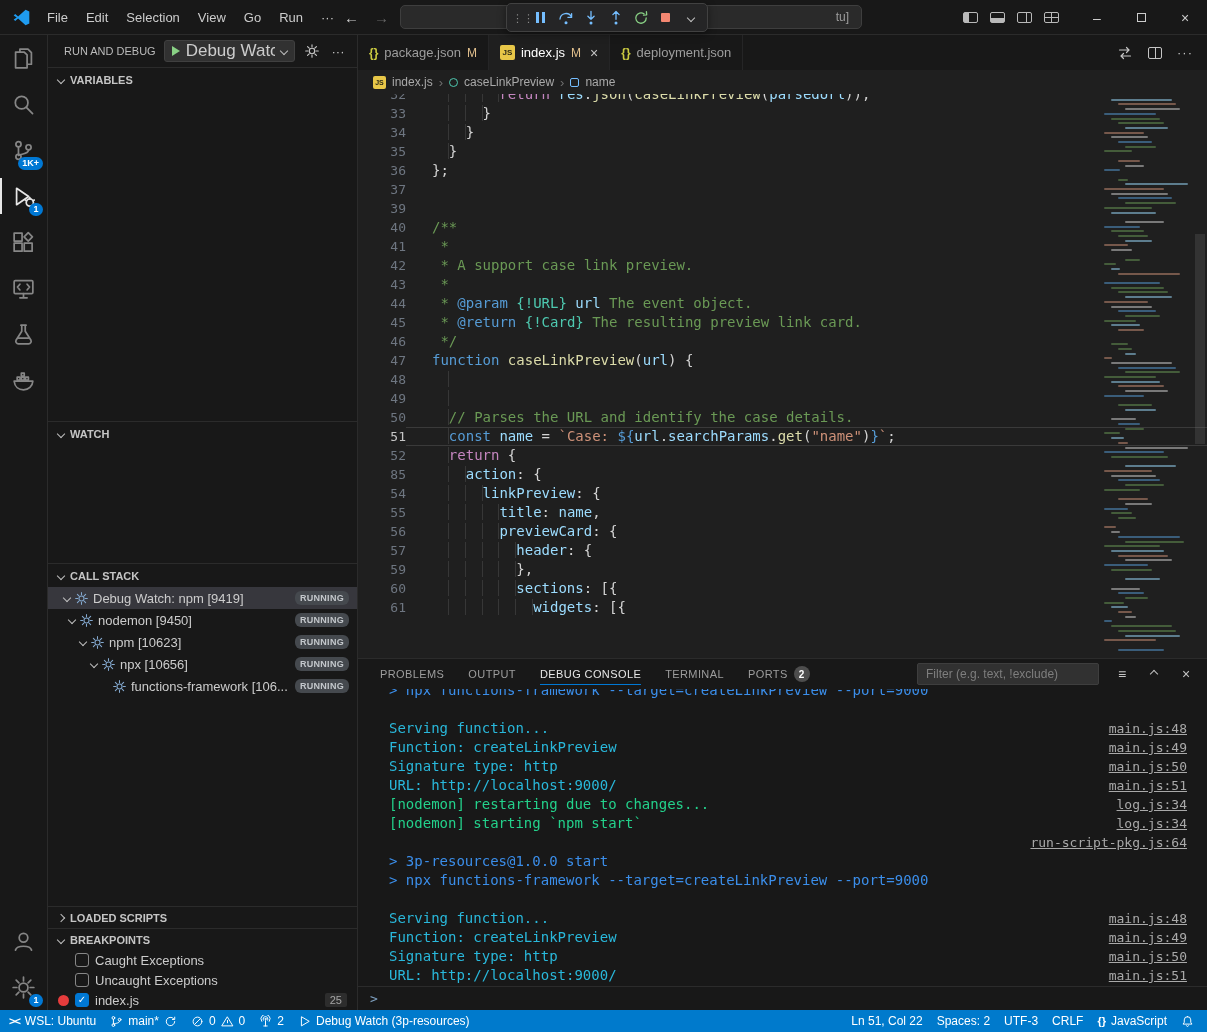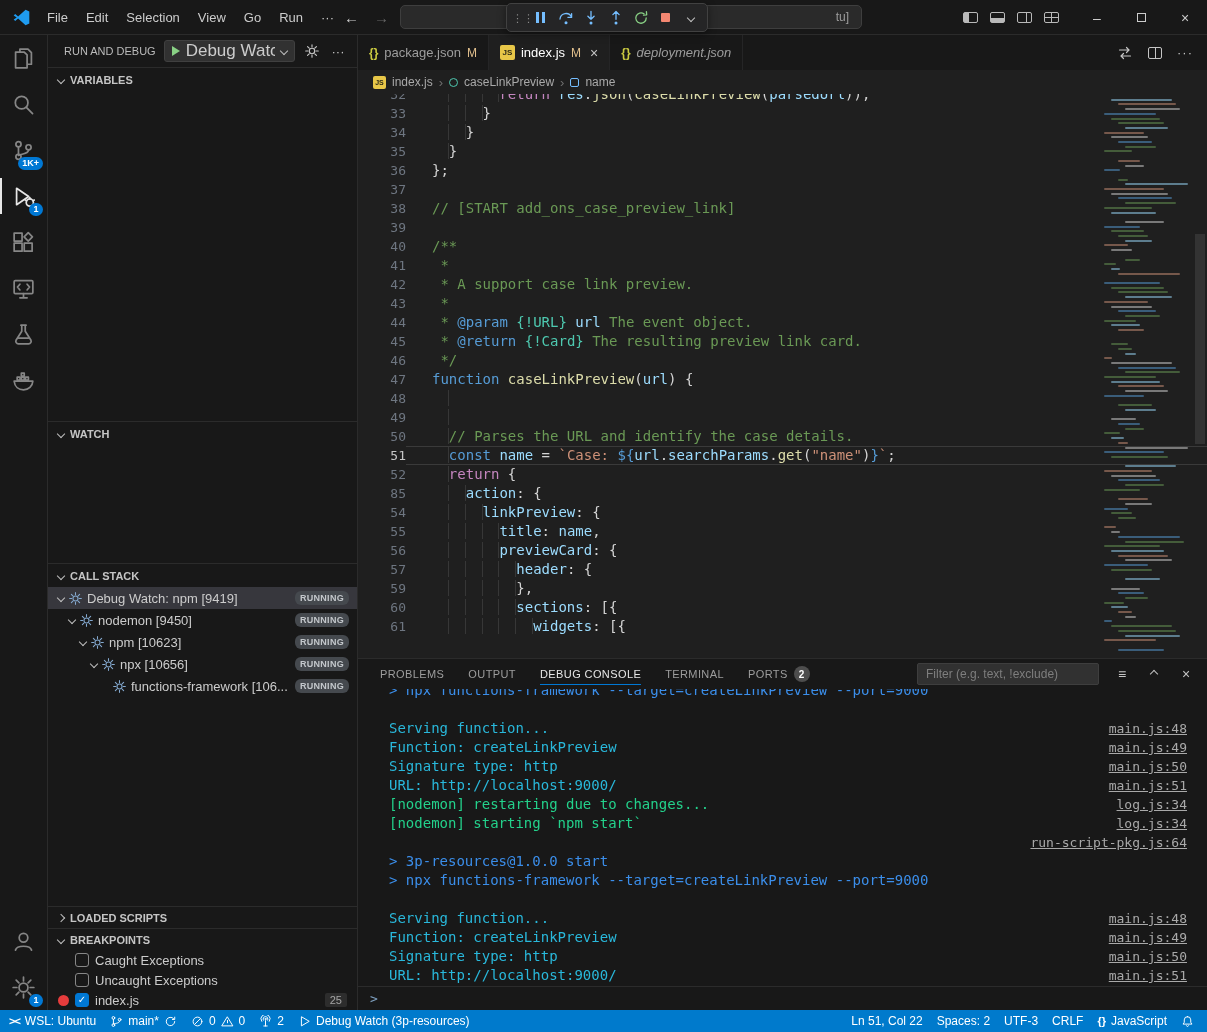--- a/index.html
+++ b/index.html
@@ -79,21 +79,21 @@
   .cbx.checked{background:#0078d4;border-color:#0078d4}
   .bp-line-badge{margin-left:auto;color:#a5a5a5;font-size:11px;background:#2d2d2d;padding:1px 5px;border-radius:2px}
 
   
   .editor-root{flex:1;display:flex;flex-direction:column;min-width:0;background:#1f1f1f}
   .tabbar{height:35px;background:#181818;display:flex;flex:none;align-items:stretch}
   .tab{display:flex;align-items:center;gap:6px;padding:0 11px;border-right:1px solid #252526;font-size:13px;color:#9d9d9d;background:#181818}
   .tab.active{background:#1f1f1f;color:#fff}
   .tab .mod{color:#e2c08d;font-size:12px}
   .tab-close{color:#c5c5c5;font-size:14px;margin-left:3px}
-  .tab.preview .tab-label{font-style:italic}
+  .tab.preview .tab-label{}
   .js-badge{width:15px;height:15px;background:#e8c748;color:#2d2a16;font-size:8px;font-weight:bold;display:flex;align-items:center;justify-content:center;border-radius:2px;flex:none}
   .js-badge.small{width:13px;height:13px;font-size:7px}
   .json-badge{color:#cbcb41;font-weight:bold;font-size:12px;flex:none}
   .tab-actions{margin-left:auto;display:flex;align-items:center;gap:15px;padding:0 14px;color:#c5c5c5}
   .swap-svg{width:16px;height:16px;fill:none;stroke:#c5c5c5;stroke-width:1.2;stroke-linecap:round}
   .split-icon{width:14px;height:12px;border:1px solid #c5c5c5;border-radius:2px;position:relative}
   .split-icon::after{content:'';position:absolute;left:6px;top:0;bottom:0;width:1px;background:#c5c5c5}
   .dots{font-size:13px;letter-spacing:1px}
   .breadcrumbs{height:24px;display:flex;align-items:center;padding:0 15px;gap:6px;font-size:12px;color:#a9a9a9;flex:none}
   .bc-sep{color:#6e6e6e;font-size:13px}
@@ -329,21 +329,21 @@
       <span class="chev chev-down"></span>
       <span>WATCH</span>
     </div>
     <div class="watch-content"></div>
 
     <div class="section-hdr">
       <span class="chev chev-down"></span>
       <span>CALL STACK</span>
     </div>
     <div class="cs-content">
-        <div class="cs-row selected" style="padding-left: 10px;">
+        <div class="cs-row selected" style="padding-left: 16px;">
           <span class="chev chev-down"></span>
           <svg class="gear" viewBox="0 0 16 16">
             <path d="M8 .8v2.6M8 12.6v2.6M.8 8h2.6M12.6 8h2.6M2.9 2.9l1.9 1.9M11.2 11.2l1.9 1.9M13.1 2.9l-1.9 1.9M4.8 11.2l-1.9 1.9"></path>
             <circle cx="8" cy="8" r="3.1"></circle>
           </svg>
           <span class="cs-label">Debug Watch: npm [9419]</span>
           <span class="cs-badge">RUNNING</span>
         </div>
         <div class="cs-row" style="padding-left: 21px;">
           <span class="chev chev-down"></span>
@@ -450,21 +450,20 @@
     </div>
 
     <div class="code-wrap">
       <div class="code-scroll">
           <div class="code-line"><span class="ln">32</span><span class="lc"><span class="tk-ind">        </span><span class="tk-ctl">return </span><span class="tk-var">res</span><span class="tk-pl">.</span><span class="tk-fn">json</span><span class="tk-pl">(</span><span class="tk-fn">caseLinkPreview</span><span class="tk-pl">(</span><span class="tk-var">parsedUrl</span><span class="tk-pl">));</span></span></div>
           <div class="code-line"><span class="ln">33</span><span class="lc"><span class="tk-ind">      </span><span class="tk-pl">}</span></span></div>
           <div class="code-line"><span class="ln">34</span><span class="lc"><span class="tk-ind">    </span><span class="tk-pl">}</span></span></div>
           <div class="code-line"><span class="ln">35</span><span class="lc"><span class="tk-ind">  </span><span class="tk-pl">}</span></span></div>
           <div class="code-line"><span class="ln">36</span><span class="lc"><span class="tk-pl">};</span></span></div>
           <div class="code-line"><span class="ln">37</span><span class="lc"></span></div>
-          <div class="code-line"><span class="ln">38</span><span class="lc"><span class="tk-com">// [START add_ons_case_preview_link]</span></span></div>
           <div class="code-line"><span class="ln">39</span><span class="lc"></span></div>
           <div class="code-line"><span class="ln">40</span><span class="lc"><span class="tk-com">/**</span></span></div>
           <div class="code-line"><span class="ln">41</span><span class="lc"><span class="tk-com"> *</span></span></div>
           <div class="code-line"><span class="ln">42</span><span class="lc"><span class="tk-com"> * A support case link preview.</span></span></div>
           <div class="code-line"><span class="ln">43</span><span class="lc"><span class="tk-com"> *</span></span></div>
           <div class="code-line"><span class="ln">44</span><span class="lc"><span class="tk-com"> * </span><span class="tk-kw">@param</span><span class="tk-com"> </span><span class="tk-ty">{!URL}</span><span class="tk-com"> </span><span class="tk-var">url</span><span class="tk-com"> The event object.</span></span></div>
           <div class="code-line"><span class="ln">45</span><span class="lc"><span class="tk-com"> * </span><span class="tk-kw">@return</span><span class="tk-com"> </span><span class="tk-ty">{!Card}</span><span class="tk-com"> The resulting preview link card.</span></span></div>
           <div class="code-line"><span class="ln">46</span><span class="lc"><span class="tk-com"> */</span></span></div>
           <div class="code-line"><span class="ln">47</span><span class="lc"><span class="tk-kw">function </span><span class="tk-fn">caseLinkPreview</span><span class="tk-pl">(</span><span class="tk-var">url</span><span class="tk-pl">) {</span></span></div>
           <div class="code-line"><span class="ln">48</span><span class="lc"><span class="tk-ind">  </span></span></div>

